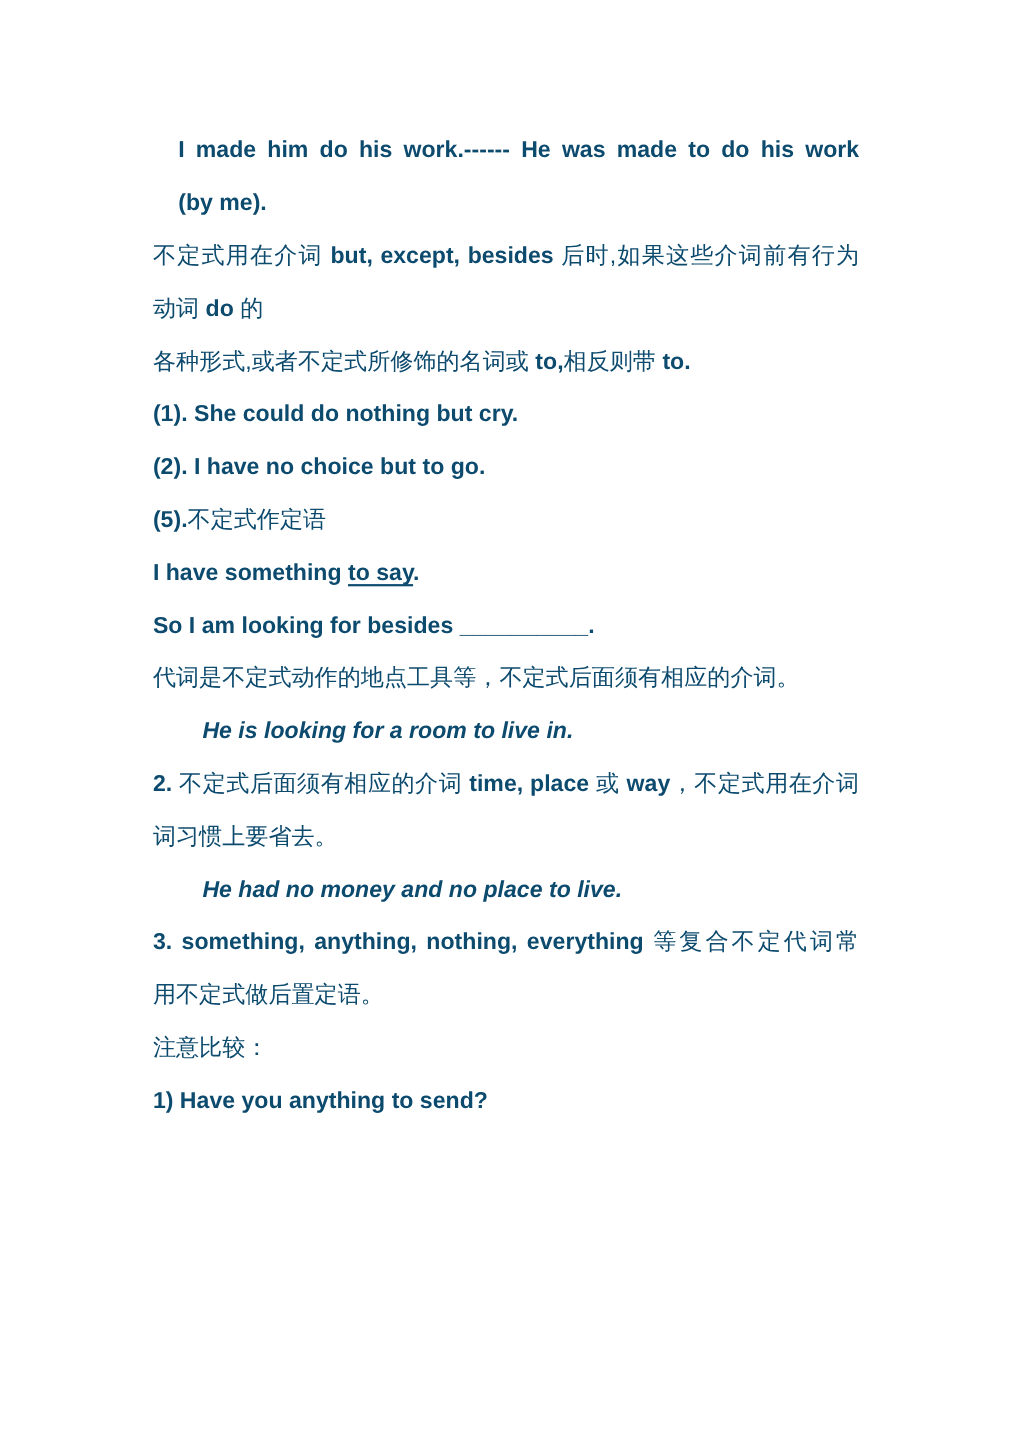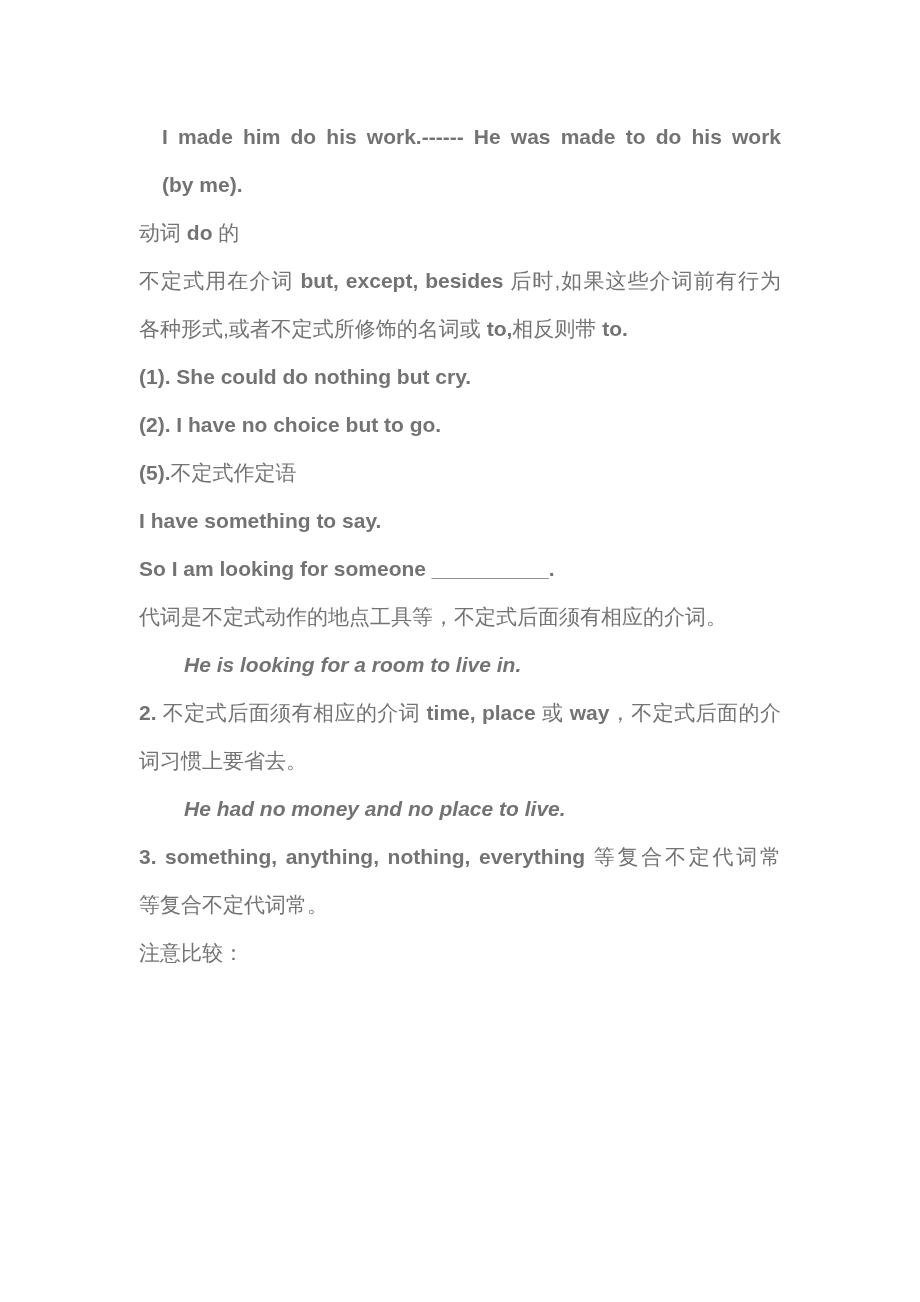--- a/index.html
+++ b/index.html
@@ -5,21 +5,21 @@
   html, body {
     margin: 0;
     padding: 0;
     background: #ffffff;
   }
   .page {
     position: relative;
     width: 920px;
     height: 1302px;
     background: #ffffff;
-    color: #737373;
+    color: #0c4a6e;
     font-family: "Liberation Sans", sans-serif;
     overflow: hidden;
   }
   .content {
     position: absolute;
     left: 139px;
     top: 113px;
     width: 642px;
   }
   .line {
@@ -39,42 +39,44 @@
     padding-left: 45px;
     font-style: italic;
   }
   .seg-en {
     font-weight: 700;
   }
   .seg-cn {
     font-weight: 400;
   }
   .seg-u {
+    text-decoration: underline;
     text-decoration-thickness: 2px;
     text-underline-offset: 4px;
     text-align: center;
   }
 </style>
 </head>
 <body>
 
 <div class="page">
   <div class="content" id="doc-content">
       <div class="line first-indent stretch"><span class="seg-en">I made him do his work.------ He was made to do his work</span></div>
       <div class="line first-indent"><span class="seg-en">(by me).</span></div>
+      <div class="line stretch"><span class="seg-cn">不定式用在介词 </span><span class="seg-en">but, except, besides </span><span class="seg-cn">后时,如果这些介词前有行为</span></div>
       <div class="line"><span class="seg-cn">动词 </span><span class="seg-en">do </span><span class="seg-cn">的</span></div>
-      <div class="line stretch"><span class="seg-cn">不定式用在介词 </span><span class="seg-en">but, except, besides </span><span class="seg-cn">后时,如果这些介词前有行为</span></div>
       <div class="line"><span class="seg-cn">各种形式,或者不定式所修饰的名词或 </span><span class="seg-en">to,</span><span class="seg-cn">相反则带 </span><span class="seg-en">to.</span></div>
       <div class="line"><span class="seg-en">(1). She could do nothing but cry.</span></div>
       <div class="line"><span class="seg-en">(2). I have no choice but to go.</span></div>
       <div class="line"><span class="seg-en">(5).</span><span class="seg-cn">不定式作定语</span></div>
       <div class="line"><span class="seg-en">I have something </span><span class="seg-en seg-u">to say</span><span class="seg-en">.</span></div>
-      <div class="line"><span class="seg-en">So I am looking for someone __________.</span></div>
+      <div class="line"><span class="seg-en">So I am looking for besides __________.</span></div>
       <div class="line"><span class="seg-cn">代词是不定式动作的地点工具等，不定式后面须有相应的介词。</span></div>
       <div class="line indent-ex"><span class="seg-en">He is looking for a room to live in.</span></div>
-      <div class="line stretch"><span class="seg-en">2. </span><span class="seg-cn">不定式后面须有相应的介词 </span><span class="seg-en">time, place </span><span class="seg-cn">或 </span><span class="seg-en">way</span><span class="seg-cn">，不定式后面的介</span></div>
+      <div class="line stretch"><span class="seg-en">2. </span><span class="seg-cn">不定式后面须有相应的介词 </span><span class="seg-en">time, place </span><span class="seg-cn">或 </span><span class="seg-en">way</span><span class="seg-cn">，不定式用在介词</span></div>
       <div class="line"><span class="seg-cn">词习惯上要省去。</span></div>
       <div class="line indent-ex"><span class="seg-en">He had no money and no place to live.</span></div>
       <div class="line stretch"><span class="seg-en">3. something, anything, nothing, everything </span><span class="seg-cn">等复合不定代词常</span></div>
-      <div class="line"><span class="seg-cn">等复合不定代词常。</span></div>
+      <div class="line"><span class="seg-cn">用不定式做后置定语。</span></div>
       <div class="line"><span class="seg-cn">注意比较：</span></div>
+      <div class="line"><span class="seg-en">1) Have you anything to send?</span></div>
     </div>
 </div>
 
 </body></html>

